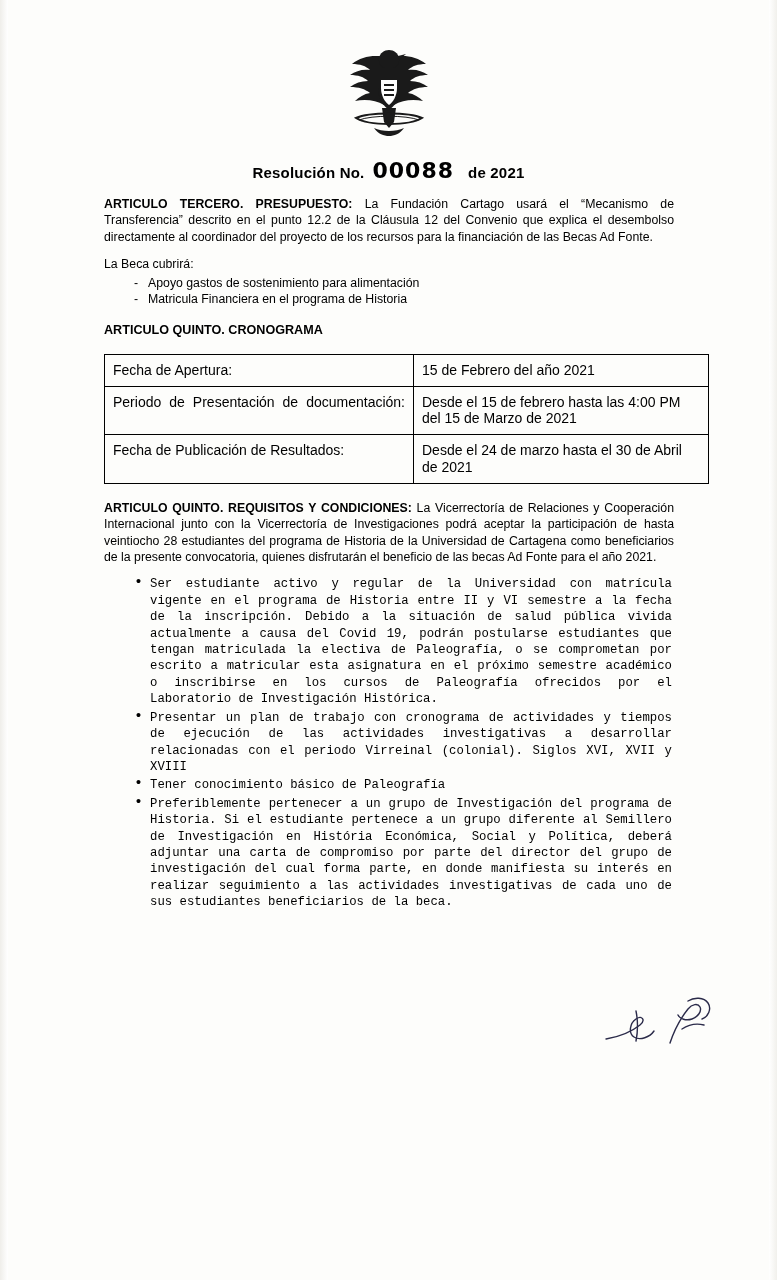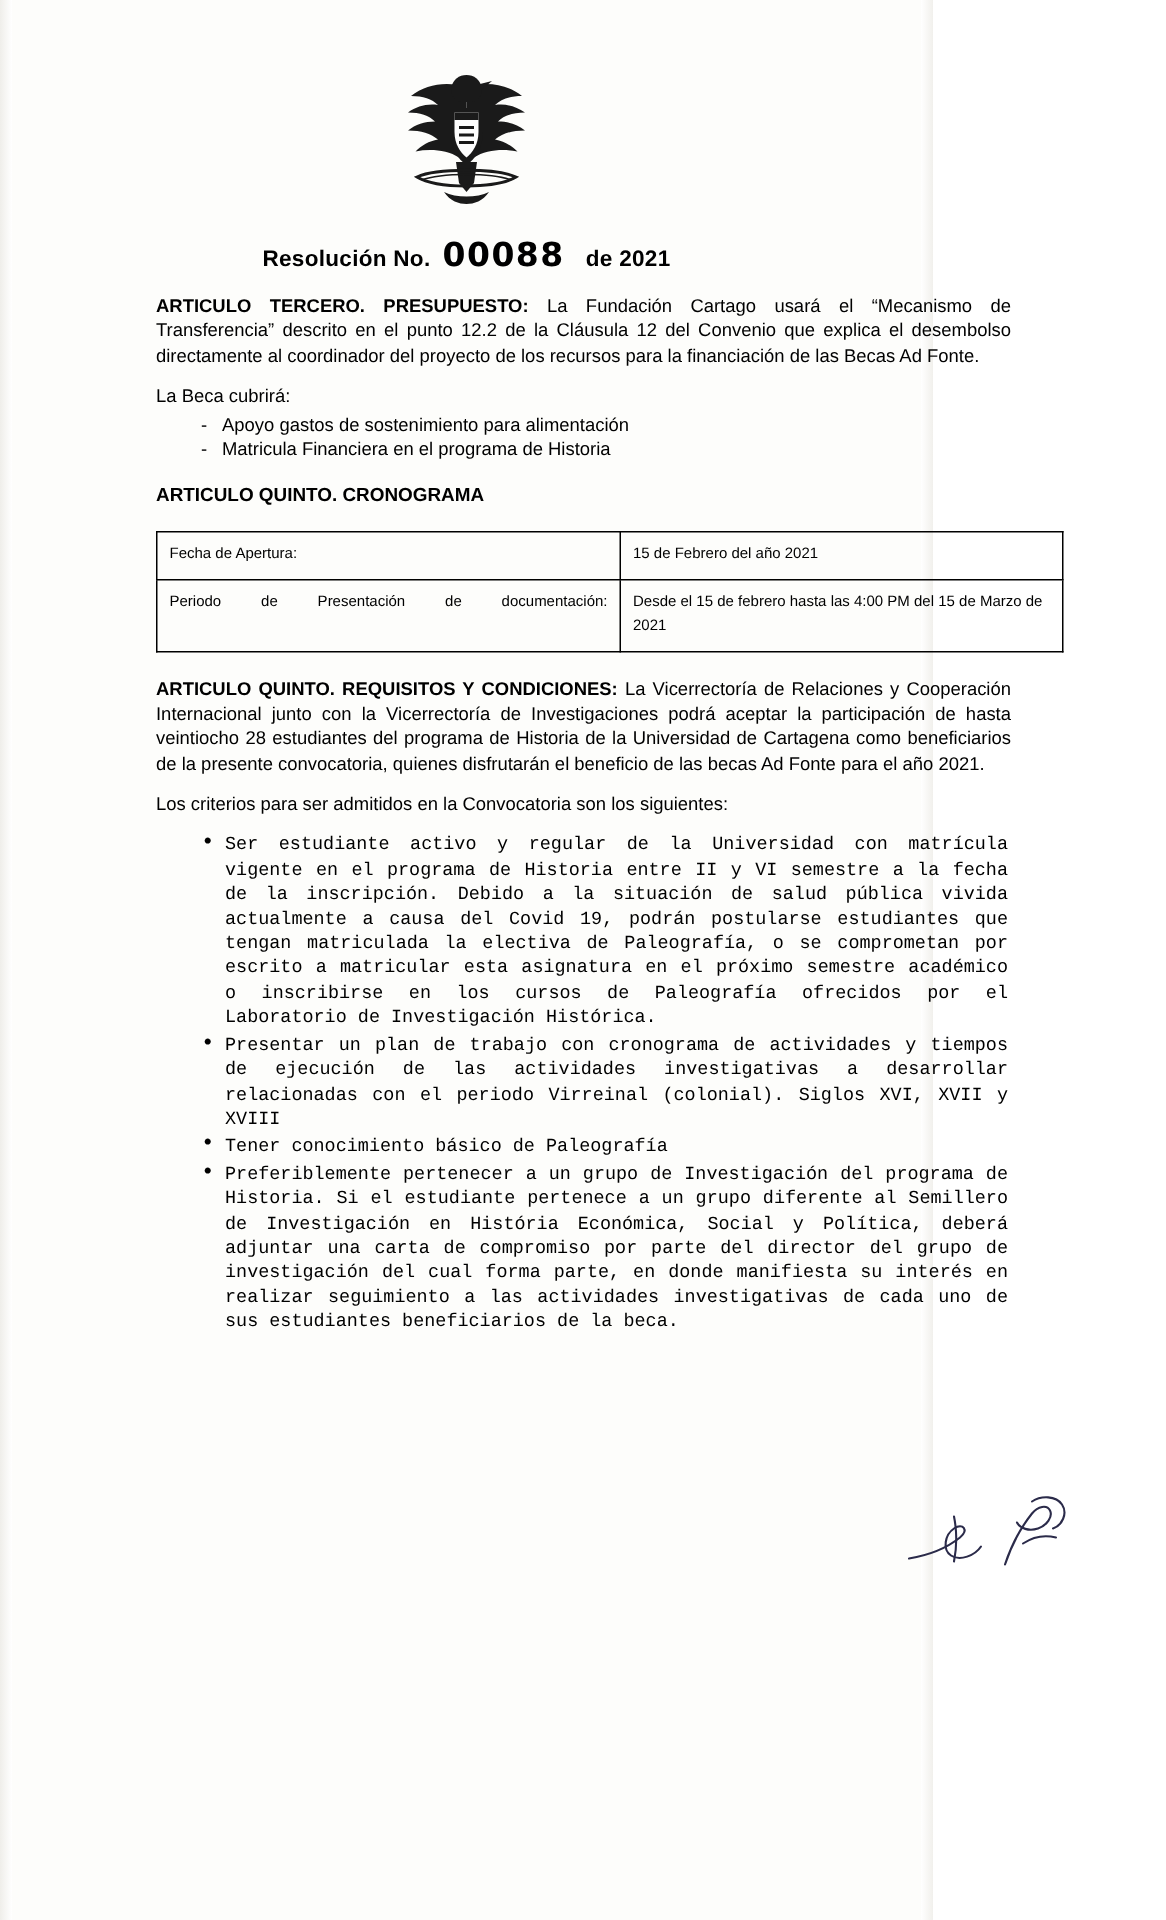--- a/index.html
+++ b/index.html
@@ -10,21 +10,21 @@
   body {
     width: 777px;
     height: 1280px;
     position: relative;
     font-family: "Liberation Sans", sans-serif;
     color: #000000;
     overflow: hidden;
   }
   .page {
     position: relative;
-    width: 622px;
+    width: 777px;
     height: 1280px;
     background: #fdfdfb;
     box-sizing: border-box;
   }
   .edge-left {
     position: absolute;
     left: 0; top: 0; bottom: 0;
     width: 8px;
     background: linear-gradient(to right, #efeeea, #ffffff);
   }
@@ -103,21 +103,21 @@
   }
 
   table.cron {
     border-collapse: collapse;
     width: 570px;
     margin: 0 0 16px 0;
     table-layout: fixed;
   }
   table.cron td {
     border: 1px solid #000;
-    font-size: 10px;
+    font-size: 14px;
     line-height: 16.2px;
     padding: 7px 8px 8px 8px;
     vertical-align: top;
   }
   td.c1 { width: 292px; }
   td.c2 { width: 278px; }
   td.spread {
     text-align: justify;
     text-align-last: justify;
   }
@@ -207,26 +207,29 @@
     <table class="cron">
       <tbody>
         <tr>
           <td class="c1">Fecha de Apertura:</td>
           <td class="c2">15 de Febrero del año 2021</td>
         </tr>
         <tr>
           <td class="c1 spread">Periodo de Presentación de documentación:</td>
           <td class="c2">Desde el 15  de febrero  hasta las 4:00 PM del  15  de Marzo de 2021</td>
         </tr>
+        <tr>
+          <td class="c1">Fecha de Publicación de Resultados:</td>
+          <td class="c2">Desde el 24 de marzo  hasta el 30  de Abril de 2021</td>
+        </tr>
       </tbody>
     </table>
 
     <p class="para"><span class="bold">ARTICULO QUINTO. REQUISITOS Y CONDICIONES:</span><span> La Vicerrectoría de Relaciones y Cooperación Internacional junto con la Vicerrectoría de Investigaciones podrá aceptar la participación de hasta veintiocho 28 estudiantes del programa de Historia de la Universidad de Cartagena como beneficiarios de la presente convocatoria, quienes disfrutarán el beneficio de las becas Ad Fonte para el año 2021.</span></p>
 
-    <p class="para">Los criterios para ser admitidos en la Convocatoria son los siguientes:</p>
 
     <ul class="bullets">
       <li>Ser estudiante activo y regular de la Universidad con matrícula vigente en el programa de Historia entre II y VI semestre a la fecha de la inscripción. Debido a la situación de salud pública vivida actualmente a causa del Covid 19, podrán postularse estudiantes que tengan matriculada la electiva de Paleografía, o se comprometan por escrito a matricular esta asignatura en el próximo semestre académico o inscribirse en los cursos de Paleografía ofrecidos por el Laboratorio de Investigación Histórica.</li>
       <li>Presentar un plan de trabajo con cronograma de actividades y tiempos de ejecución de las actividades investigativas a desarrollar relacionadas con el periodo Virreinal (colonial). Siglos XVI, XVII y XVIII</li>
       <li>Tener conocimiento básico de Paleografía</li>
       <li>Preferiblemente pertenecer a un grupo de Investigación del programa de Historia. Si el estudiante pertenece a un grupo diferente al Semillero de Investigación en História Económica, Social y Política, deberá adjuntar una carta de compromiso por parte del director del grupo de investigación del cual forma parte, en donde manifiesta su interés en realizar seguimiento a las actividades investigativas de cada uno de sus estudiantes beneficiarios de la beca.</li>
     </ul>
 
   </div>
 

